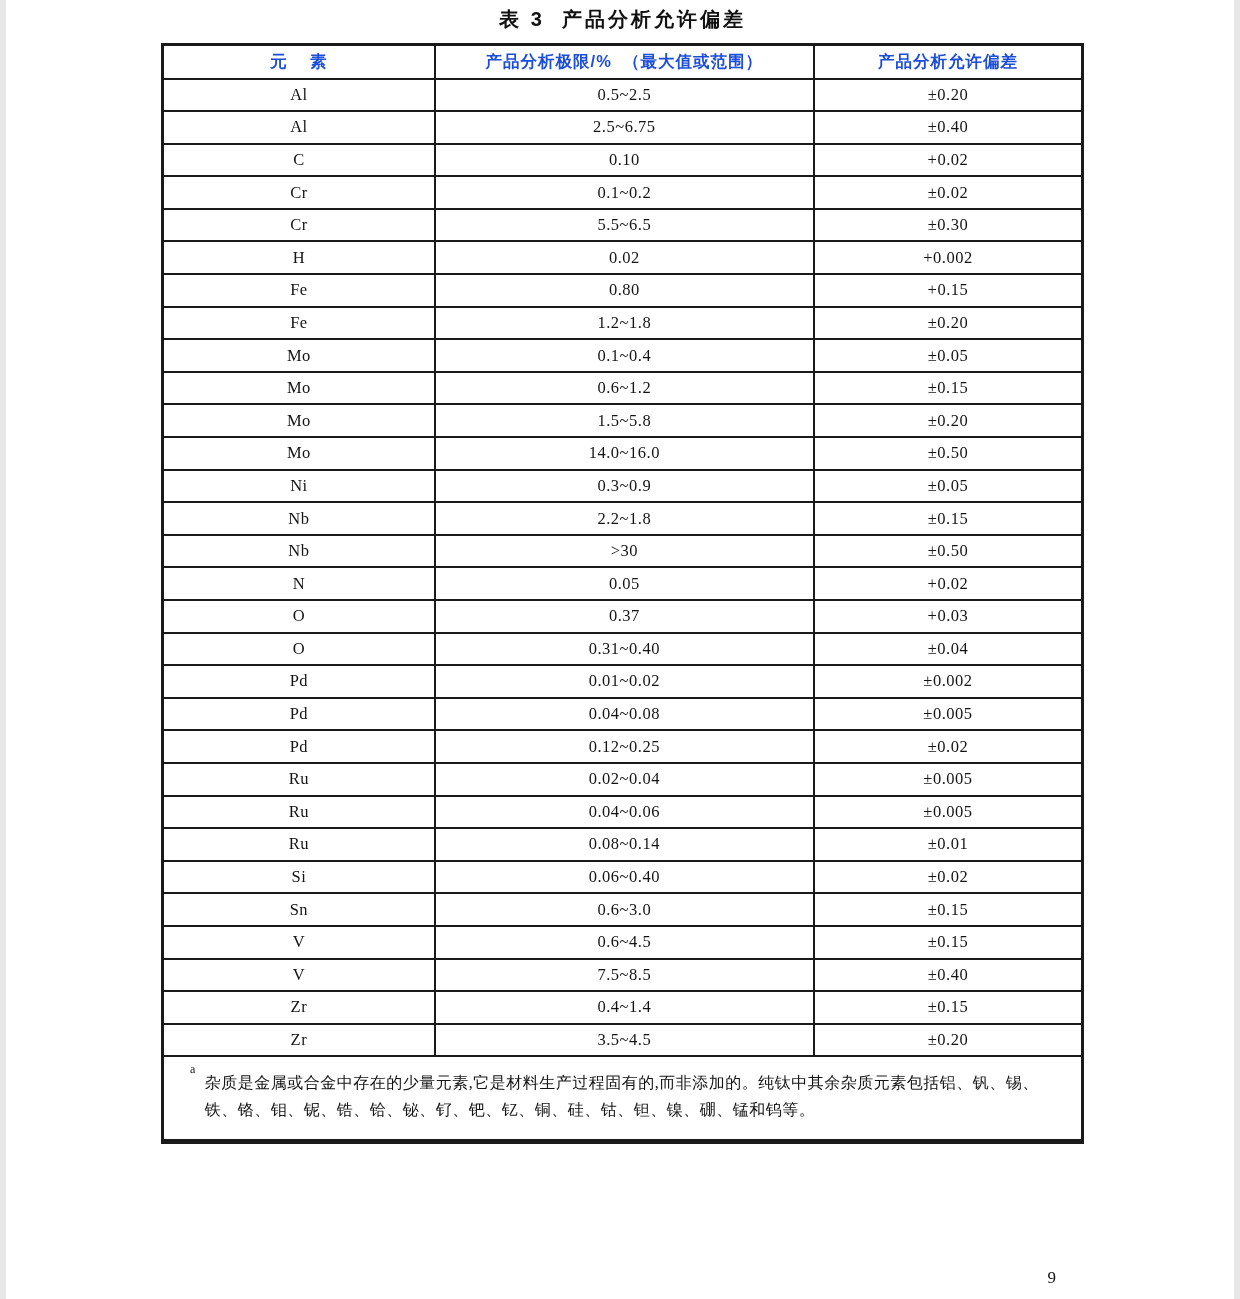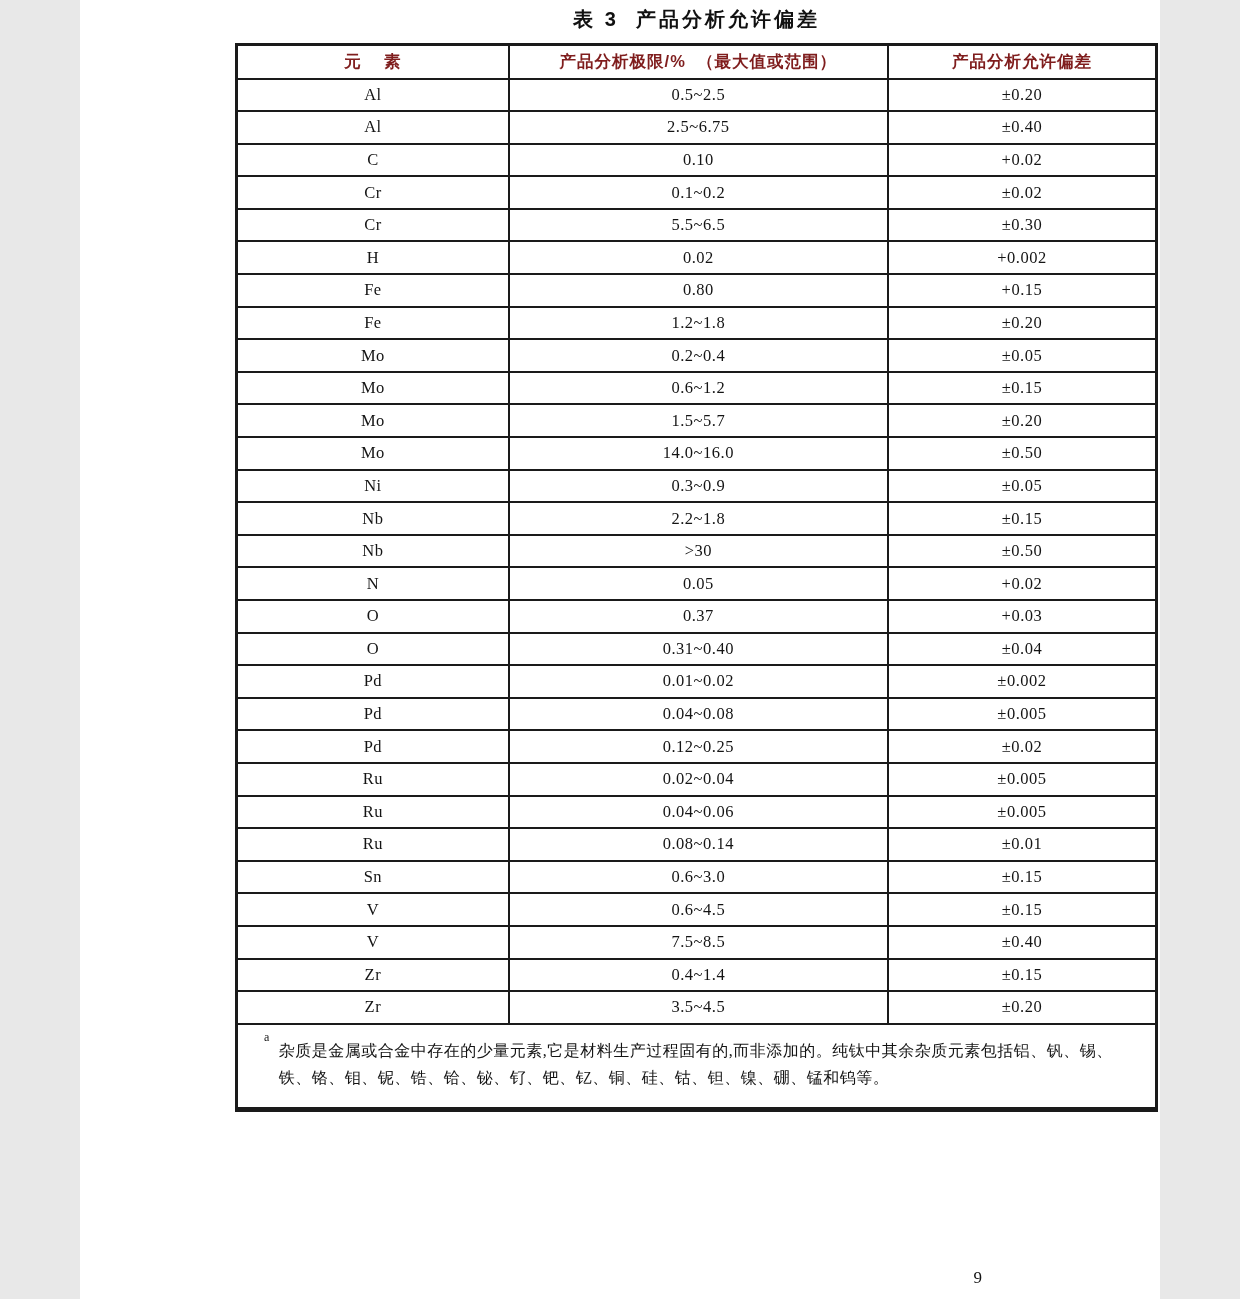--- a/index.html
+++ b/index.html
@@ -1,21 +1,21 @@
 <!DOCTYPE html>
 <html><head>
 <meta charset="utf-8">
 <style>
   * { margin: 0; padding: 0; box-sizing: border-box; }
   html, body { background: #e8e8e8; }
   body { font-family: "Liberation Serif", "DejaVu Serif", serif; }
 
   .page {
     position: relative;
-    width: 1080px;
+    width: 1228px;
     height: 1299px;
     background: #ffffff;
     color: #1c1c1c;
     margin: 0 auto;
     overflow: hidden;
   }
 
   .content {
     position: absolute;
     left: 155px;
@@ -49,21 +49,21 @@
   th {
     height: 34px;
     border: 2px solid #1a1a1a;
     font-family: "Liberation Sans", "DejaVu Sans", sans-serif;
     font-weight: bold;
     font-size: 16.5px;
     text-align: center;
     vertical-align: middle;
     white-space: pre-wrap;
     letter-spacing: 1px;
-    color: #7f1d1d;
+    color: #1d4ed8;
   }
 
   td {
     height: 32.6px;
     border: 2px solid #1a1a1a;
     font-size: 16.5px;
     text-align: center;
     vertical-align: middle;
     letter-spacing: 0.5px;
     color: #141414;
@@ -164,31 +164,31 @@
             <td>0.80</td>
             <td>+0.15</td>
           </tr>
           <tr>
             <td>Fe</td>
             <td>1.2~1.8</td>
             <td>±0.20</td>
           </tr>
           <tr>
             <td>Mo</td>
-            <td>0.2~0.4</td>
+            <td>0.1~0.4</td>
             <td>±0.05</td>
           </tr>
           <tr>
             <td>Mo</td>
             <td>0.6~1.2</td>
             <td>±0.15</td>
           </tr>
           <tr>
             <td>Mo</td>
-            <td>1.5~5.7</td>
+            <td>1.5~5.8</td>
             <td>±0.20</td>
           </tr>
           <tr>
             <td>Mo</td>
             <td>14.0~16.0</td>
             <td>±0.50</td>
           </tr>
           <tr>
             <td>Ni</td>
             <td>0.3~0.9</td>
@@ -241,20 +241,25 @@
           </tr>
           <tr>
             <td>Ru</td>
             <td>0.04~0.06</td>
             <td>±0.005</td>
           </tr>
           <tr>
             <td>Ru</td>
             <td>0.08~0.14</td>
             <td>±0.01</td>
+          </tr>
+          <tr>
+            <td>Si</td>
+            <td>0.06~0.40</td>
+            <td>±0.02</td>
           </tr>
           <tr>
             <td>Sn</td>
             <td>0.6~3.0</td>
             <td>±0.15</td>
           </tr>
           <tr>
             <td>V</td>
             <td>0.6~4.5</td>
             <td>±0.15</td>

